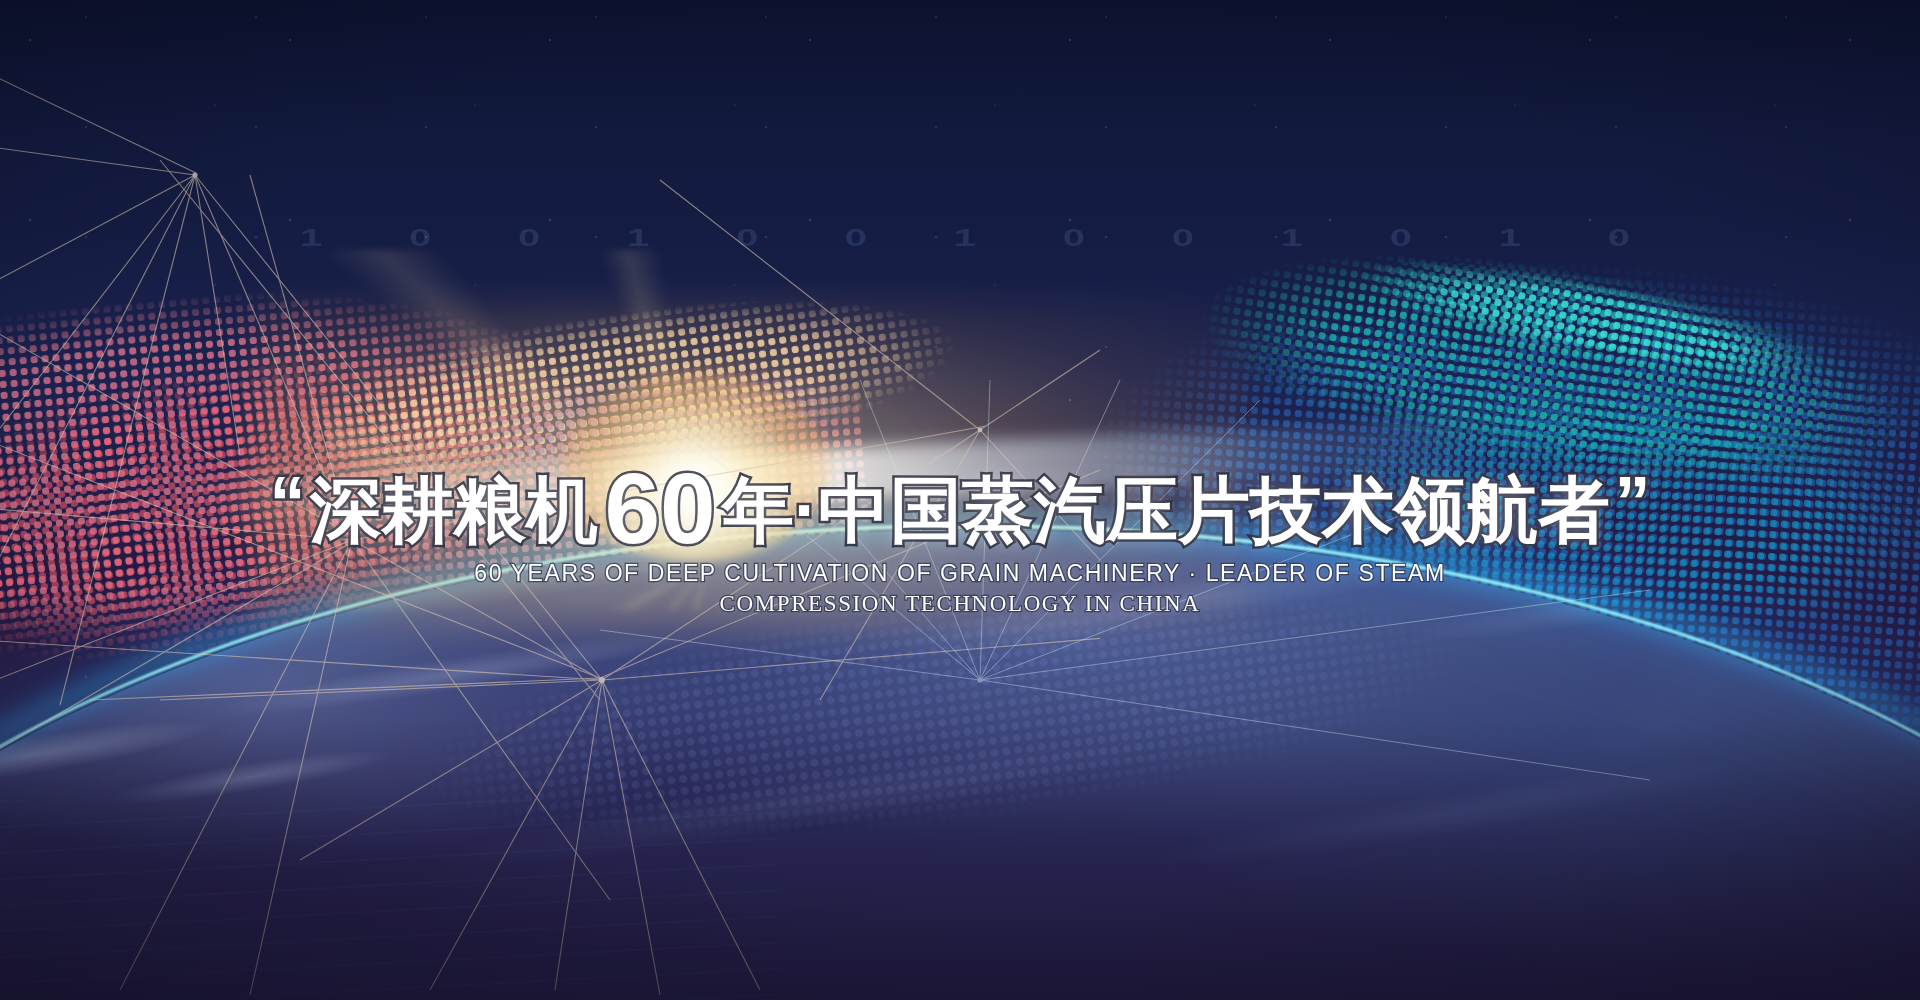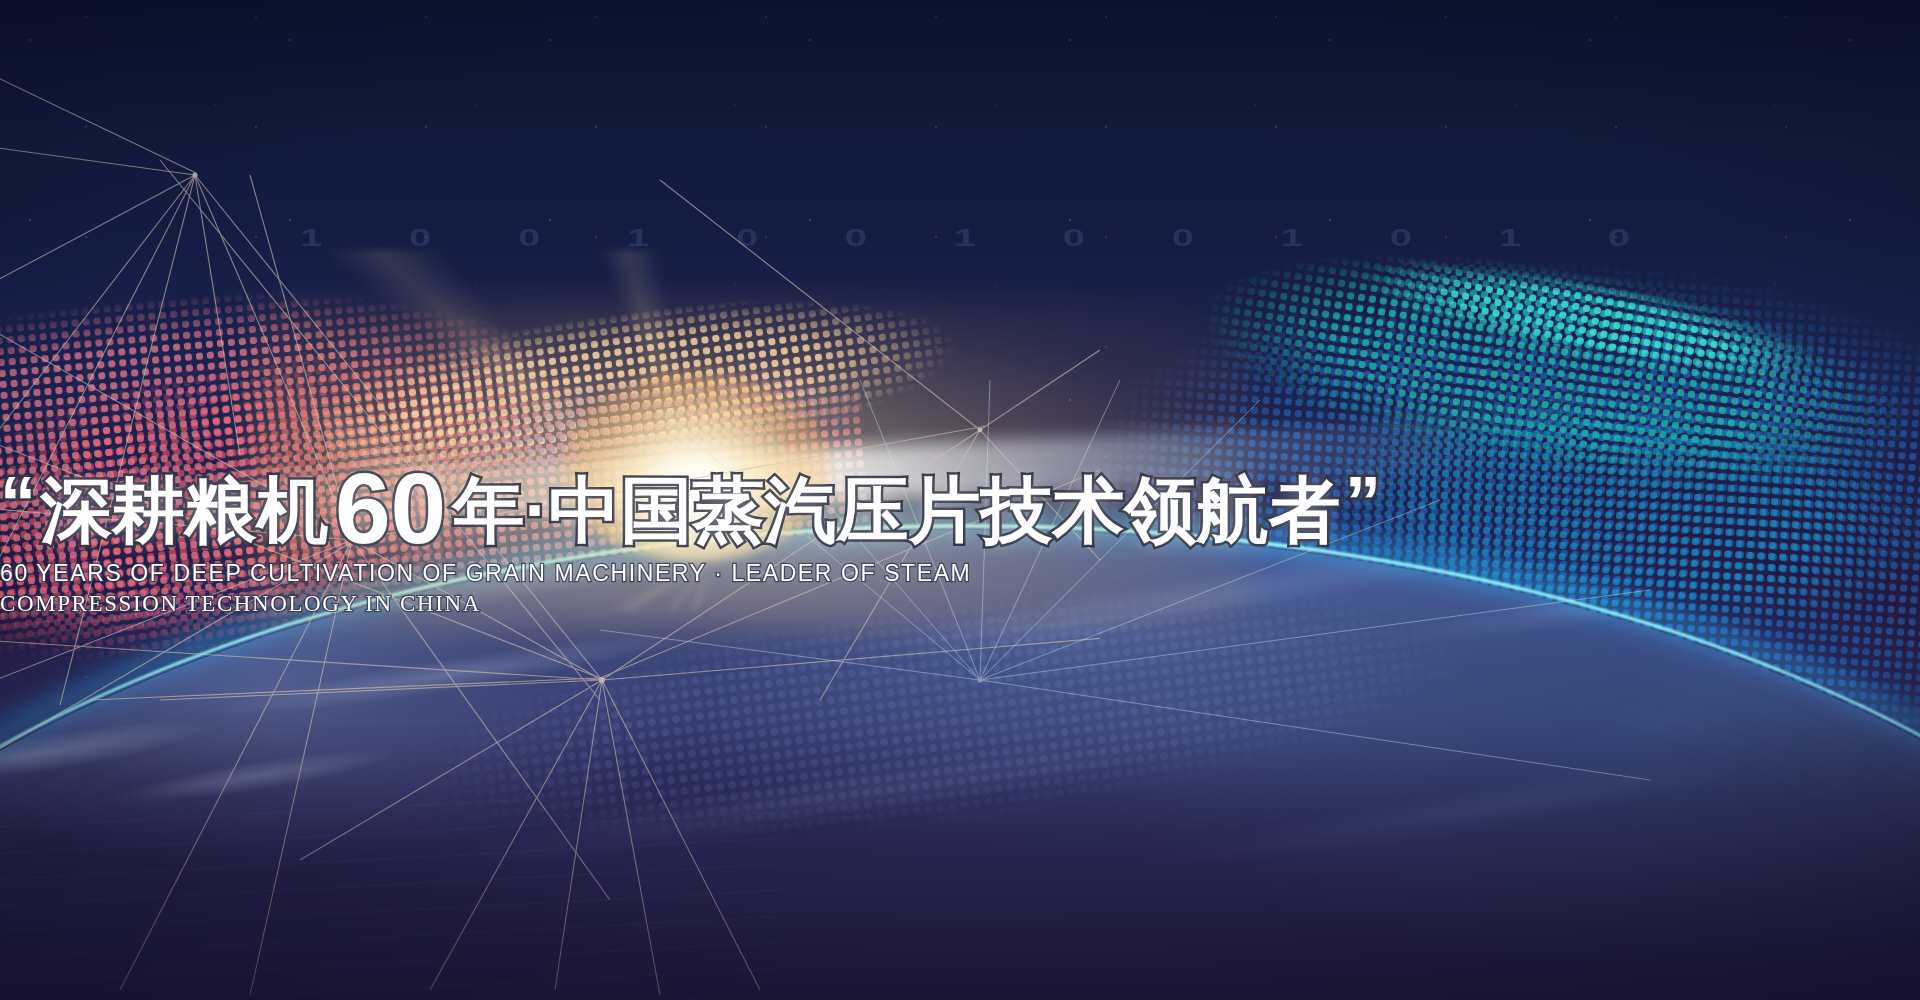--- a/index.html
+++ b/index.html
@@ -247,21 +247,21 @@
     filter:blur(.6px);
   }
 
   
   #textblock {
     position:absolute; left:0; top:0; width:1920px; height:1000px;
     pointer-events:none;
   }
   #headline {
     position:absolute; left:0; top:452px; width:1920px;
-    white-space:nowrap;
+    text-align:center; white-space:nowrap;
     font-family:"Liberation Sans", sans-serif;
     font-weight:700;
     color:#ffffff;
     letter-spacing:0px;
   }
   #headline .q,
   #headline .cn {
     font-size:72px; line-height:96px;
     -webkit-text-stroke:5px rgba(38,40,58,.92);
     paint-order:stroke fill;
@@ -272,21 +272,21 @@
     -webkit-text-stroke:5px rgba(38,40,58,.92);
     paint-order:stroke fill;
     text-shadow:0 0 22px rgba(255,255,255,.40);
     margin:0 2px;
     position:relative; top:8px;
   }
   #headline .q { position:relative; top:-8px; }
   #headline > span { display:inline-block; vertical-align:baseline; }
 
   .sub {
-    position:absolute; left:0; width:1920px; text-align:left;
+    position:absolute; left:0; width:1920px; text-align:center;
     font-family:"Liberation Sans", sans-serif;
     font-size:23px; font-weight:400; letter-spacing:1.6px;
     color:#ffffff; white-space:nowrap;
     -webkit-text-stroke:2.6px rgba(40,42,60,.72);
     paint-order:stroke fill;
     text-shadow:0 0 10px rgba(160,200,255,.30);
   }
   #sub1 { top:560px; }
   #sub2 { top:591px;font-family:Liberation Serif, serif; }
 </style>

